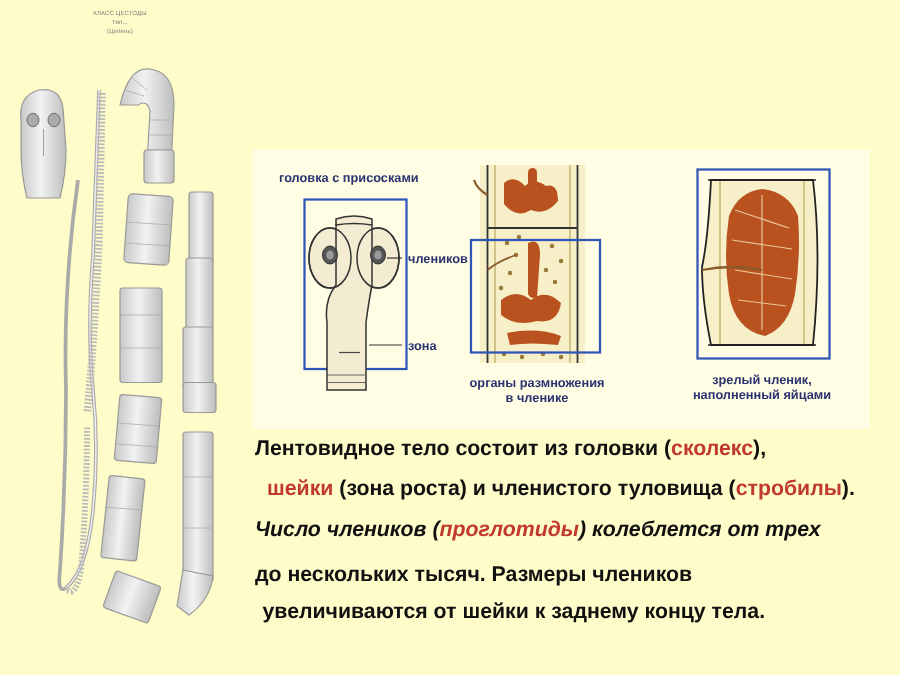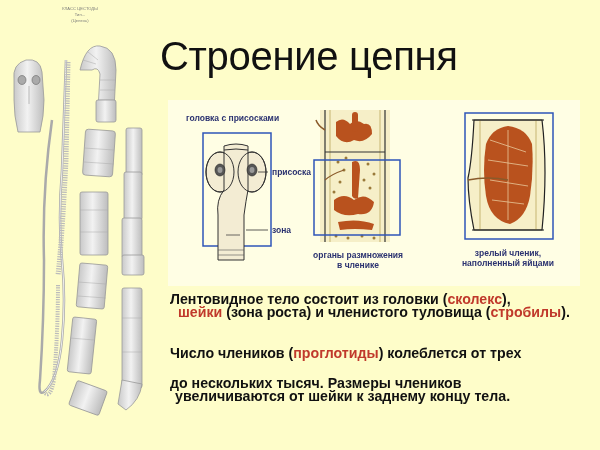--- a/index.html
+++ b/index.html
@@ -102,21 +102,20 @@
           <line x1="80" y1="232" x2="108" y2="232"></line>
         <line x1="78" y1="282" x2="106" y2="284"></line>
           <line x1="78" y1="296" x2="106" y2="298"></line>
         <line x1="70" y1="338" x2="94" y2="340"></line>
         <line x1="122" y1="318" x2="142" y2="318"></line>
           <line x1="122" y1="352" x2="142" y2="352"></line>
       </g>
     </svg>
   </div>
 
-  <div class="title">Строение цепня</div>
 
   <div class="figure">
     <svg width="412" height="186" viewBox="0 0 412 186" style="position:absolute;left:0;top:0;">
 
       <g>
         <rect x="35" y="33" width="68" height="113" fill="none" stroke="#2f55b8" stroke-width="1.5"></rect>
         <path d="M56 50 L56 46 Q68 42 80 46 L80 50" fill="#f3ecd3" stroke="#333" stroke-width="1"></path>
         <ellipse cx="52" cy="72" rx="14" ry="20" fill="#f3ecd3" stroke="#333" stroke-width="1"></ellipse>
         <ellipse cx="84" cy="72" rx="14" ry="20" fill="#f3ecd3" stroke="#333" stroke-width="1"></ellipse>
         <path d="M56 50 Q68 48 80 50 L80 90 Q78 100 76 115 L76 160 L50 160 L50 115 Q48 100 56 90 Z" fill="#f3ecd3" stroke="#333" stroke-width="1"></path>
@@ -180,39 +179,39 @@
           <line x1="322" y1="40" x2="358" y2="52"></line>
             <line x1="320" y1="60" x2="360" y2="66"></line>
           <line x1="322" y1="80" x2="360" y2="86"></line>
             <line x1="324" y1="100" x2="356" y2="104"></line>
         </g>
         <path d="M300 80 Q320 76 340 80" fill="none" stroke="#8a5a2a" stroke-width="1.5"></path>
       </g>
     </svg>
 
     <div class="fig-label" style="left:18px; top:13px;">головка с присосками</div>
-    <div class="fig-label" style="left:104px; top:67px;">присоска</div>
+    <div class="fig-label" style="left:104px; top:67px;">члеников</div>
     <div class="fig-label" style="left:104px; top:125px;">зона</div>
     <div class="fig-label" style="left:290px; top:148px; width:100px;">
       <div>зрелый членик,</div>
       <div>наполненный яйцами</div>
     </div>
     <div class="fig-label" style="left:140px; top:150px; width:100px;">
       <div>органы размножения</div>
       <div>в членике</div>
     </div>
   </div>
 
   <div class="body-text">
     <div class="line" style="top:0px;">
       <span>Лентовидное тело состоит из головки (</span><span class="hl">сколекс</span><span>),</span>
     </div>
-    <div class="line" style="top:13px; left:8px;text-align:right;">
+    <div class="line" style="top:27px; left:8px;text-align:right;">
       <span class="hl">шейки</span><span> (зона роста) и членистого туловища (</span><span class="hl">стробилы</span><span>).</span>
     </div>
-    <div class="line" style="top:54px;">
+    <div class="line" style="top:54px;font-style:italic;">
       <span>Число члеников (</span><span class="hl">проглотиды</span><span>) колеблется от трех</span>
     </div>
     <div class="line" style="top:84px;">до нескольких тысяч. Размеры члеников</div>
-    <div class="line" style="top:97px; left:5px;">увеличиваются от шейки к заднему концу тела.</div>
+    <div class="line" style="top:109px; left:5px;">увеличиваются от шейки к заднему концу тела.</div>
   </div>
 
 </div>
 
 </body></html>

